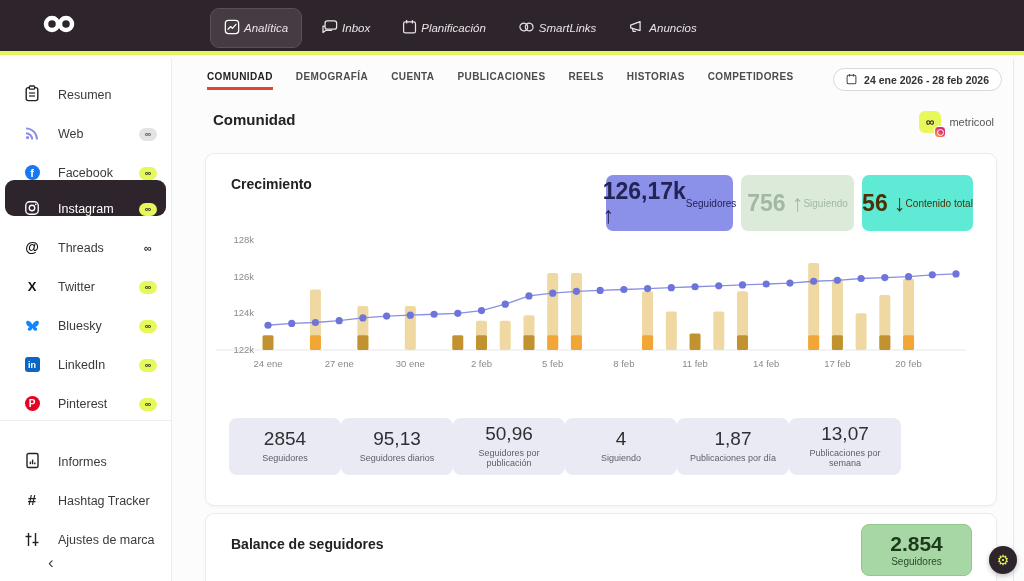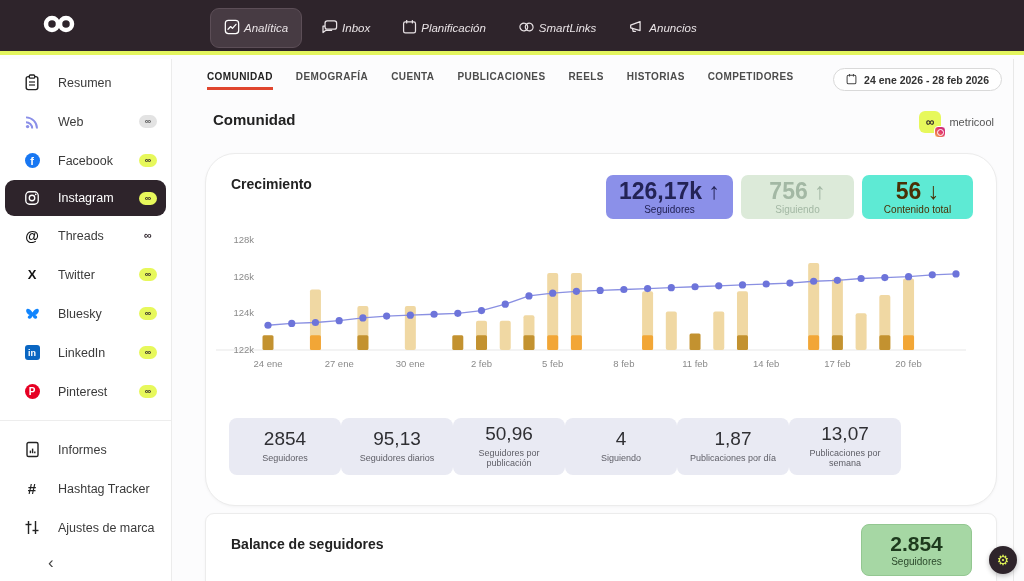--- a/index.html
+++ b/index.html
@@ -18,21 +18,21 @@
   .nav-tab.active { background:#473b43; border:1px solid #5c4e57; }
   .nav-tab svg { flex:0 0 auto; }
   .nav-right { position:absolute; right:18px; top:0; height:55px; display:flex; align-items:center; gap:12px; }
   .avatar { width:27px; height:27px; border-radius:8px; background:#e7f85b; display:flex; align-items:center; justify-content:center; }
   .acct-name { font-size:12px; color:#f3eff1; }
   .hamburger { font-size:19px; color:#e9e3e6; line-height:1; padding:2px 4px; }
 
   
   .sidebar { position:absolute; left:0; top:59px; width:172px; height:522px; background:#fff;
     border-right:1px solid #ececec; padding-top:4px; }
-  .side-item { position:relative; display:flex; align-items:center; height:39px; padding:0 14px 0 22px;
+  .side-item { position:relative; display:flex; align-items:flex-end; height:39px; padding:0 14px 0 22px;
     gap:16px; cursor:pointer; color:#3a3a3a; }
   .side-item .lbl { font-size:12.5px; flex:1; }
   .side-item.active { background:#2e242b; color:#fff; border-radius:9px; margin:0 5px; padding:0 9px 0 17px; height:36px; }
   .side-icon { width:20px; display:flex; justify-content:center; align-items:center; }
   .badge { min-width:18px; height:13px; border-radius:7px; display:flex; align-items:center; justify-content:center;
     font-size:9px; font-weight:700; color:#2e242b; line-height:1; }
   .badge.yellow { background:#e7f85b; }
   .badge.gray { background:#e3e3e3; color:#555; }
   .badge.plain { background:transparent; font-size:11px; }
   .side-divider { height:1px; background:#ededed; margin:9px 0 9px 0; }
@@ -61,26 +61,26 @@
   .brand-sq { position:relative; width:22px; height:22px; border-radius:6px; background:#e7f85b;
     display:flex; align-items:center; justify-content:center; font-weight:800; font-size:12px; color:#2e242b; }
   .ig-mini { position:absolute; right:-5px; bottom:-5px; width:12px; height:12px; border-radius:4px;
     background:linear-gradient(45deg,#f5af46,#e1306c 60%,#c13584); border:1px solid #fff;
     display:flex; align-items:center; justify-content:center; }
   .ig-mini::after { content:""; width:5px; height:5px; border:1px solid #fff; border-radius:50%; }
   .brand-label { font-size:11px; color:#555; }
 
   .card { position:absolute; left:33px; width:792px; background:#fff; border:1px solid #ececec;
     border-radius:9px; box-shadow:0 1px 3px rgba(0,0,0,.04); }
-  .growth-card { top:94px; height:353px;border-radius:30px; }
+  .growth-card { top:94px; height:353px; }
   .balance-card { top:454px; height:140px; }
   .card-title { position:absolute; left:25px; top:22px; font-size:14px; font-weight:700; color:#222; }
 
   .kpis { position:absolute; right:23px; top:21px; display:flex; gap:8px; }
-  .kpi { border-radius:7px; height:44px; display:flex; flex-direction:column; align-items:center; justify-content:center;
+  .kpi { border-radius:7px; height:56px; display:flex; flex-direction:row; align-items:center; justify-content:center;
     cursor:pointer; }
   .kpi .v { font-size:23px; font-weight:600; line-height:1.05; }
   .kpi .l { font-size:10px; margin-top:1px; }
   .kpi.purple { width:127px; background:#8b90e9; color:#232356; }
   .kpi.green  { width:113px; background:#dcead9; color:#a3b8a4; }
   .kpi.orange { width:111px; background:#5eead4; color:#4a3005; }
 
   .chart-wrap { position:absolute; left:6px; top:76px; width:760px; height:145px; }
   .ctick { font-size:9.5px; fill:#8a8a8a; font-family:"Liberation Sans",sans-serif; }
 

